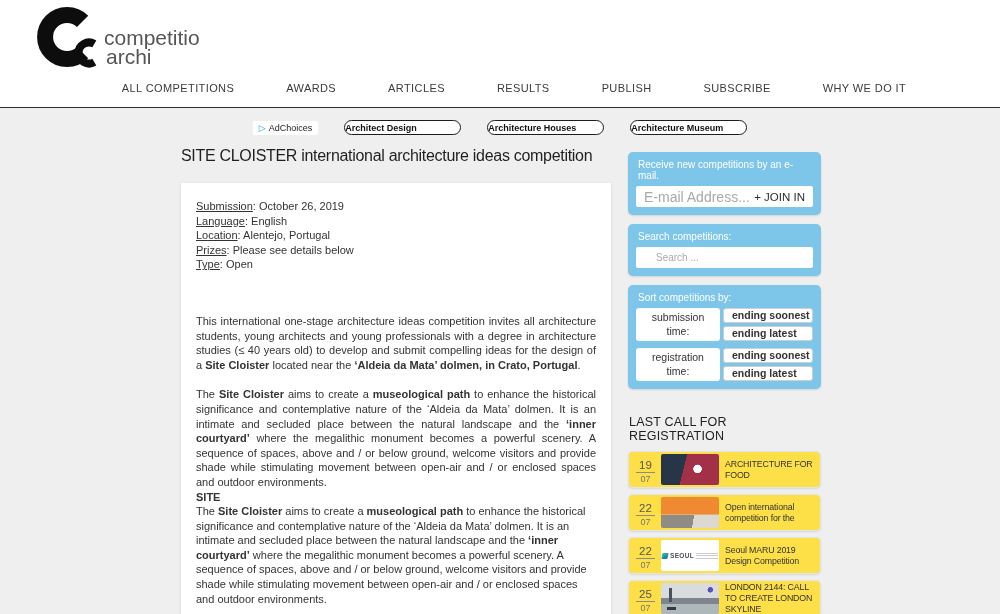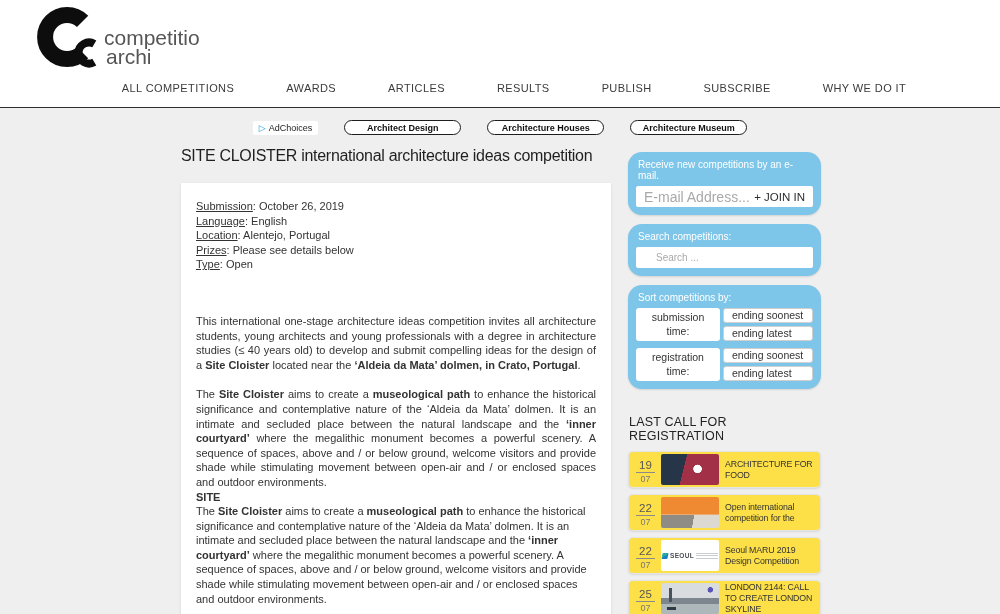--- a/index.html
+++ b/index.html
@@ -10,48 +10,48 @@
   
   .header { position:absolute; left:0; top:0; width:1000px; height:108px; background:#ffffff; border-bottom:1px solid #2e2e2e; }
   .logo { position:absolute; left:36px; top:6px; }
   .nav { position:absolute; left:0; top:82px; width:1000px; display:flex; justify-content:center; gap:24px; }
   .nav a { font-size:11px; color:#3b3b3b; text-decoration:none; letter-spacing:0.4px; cursor:pointer;margin-left:28px; }
 
   
   .ad-row { position:absolute; left:0; top:120px; width:1000px; display:flex; justify-content:center; align-items:center; gap:26px; }
   .adchoices { background:#ffffff; border-radius:2px; padding:2px 6px; font-size:9px; color:#222; display:flex; align-items:center; gap:3px; cursor:pointer; }
   .adchoices .tri { color:#1a9dd9; font-size:9px; }
-  .ad-pill { width:117px; background:#ffffff; border:1.5px solid #1d1d1d; border-radius:9px; text-align:center; font-size:9px; font-weight:bold; color:#111; padding:2px 0 1px; cursor:pointer; }
+  .ad-pill { width:117px; background:#ffffff; border:1.5px solid #1d1d1d; border-radius:9px; text-align:left; font-size:9px; font-weight:bold; color:#111; padding:2px 0 1px; cursor:pointer; }
 
   
   .article-title { position:absolute; left:181px; top:147px; font-size:16px; letter-spacing:-0.3px; color:#1f1f1f; font-weight:400; }
   .article-card { position:absolute; left:181px; top:183px; width:430px; height:452px; background:#ffffff; box-shadow:0 1px 3px rgba(0,0,0,0.10); padding:16px 15px; }
   .detail-row { font-size:11px; line-height:14.6px; color:#333; }
   .detail-row .u { text-decoration:underline; }
   .body-text { font-size:11px; line-height:14.6px; color:#333; }
   .p-just { text-align:justify; }
   .p1 { margin-top:42px; }
   .p2 { margin-top:15px; }
   .b { font-weight:bold;margin-top:38px; }
   .inline-h { font-weight:bold; }
 
   
   .sidebar { position:absolute; left:628px; top:152px; width:193px; }
-  .side-box { background:#7ec6e9; border-radius:14px; padding:7px 8px 8px; margin-bottom:9px; box-shadow:0 1px 2px rgba(0,0,0,0.12); }
+  .side-box { background:#7ec6e9; border-radius:5px; padding:7px 8px 8px; margin-bottom:9px; box-shadow:0 1px 2px rgba(0,0,0,0.12); }
   .side-box .box-heading { color:#ffffff; font-size:10px; margin:0 0 5px 2px; }
   .subscribe-row { background:#ffffff; border-radius:2px; height:21px; display:flex; align-items:center; }
   .subscribe-row input { flex:1; min-width:0; border:none; outline:none; font-size:14px; color:#333; padding-left:8px; font-family:"Liberation Sans", sans-serif; background:transparent; }
   .subscribe-row input::placeholder, .search-input::placeholder { color:#a9a9a9; }
   .join-btn { background:transparent; border:none; font-size:11.5px; color:#2e2e2e; padding:0 8px 0 4px; cursor:pointer; font-family:"Liberation Sans", sans-serif; white-space:nowrap; }
   .search-input { width:100%; height:21px; border:none; outline:none; border-radius:2px; font-size:10px; color:#333; padding-left:20px; font-family:"Liberation Sans", sans-serif; }
   .sort-group { display:flex; gap:3px; margin-top:4px; }
   .sort-group + .sort-group { margin-top:7px; }
   .sort-label { width:84px; background:#ffffff; border-radius:3px; text-align:center; font-size:10.5px; color:#333; line-height:14px; padding:2px 0; }
   .sort-opts { flex:1; display:flex; flex-direction:column; gap:3px; }
-  .sort-btn { background:#ffffff; border:1px solid #cfcfcf; border-radius:3px; font-size:10.5px; color:#333; text-align:left; padding:0 0 0 8px; height:15px; line-height:13px; cursor:pointer; font-family:"Liberation Sans", sans-serif; }
+  .sort-btn { background:#ffffff; border:1px solid #cfcfcf; border-radius:3px; font-size:10.5px; color:#333; text-align:left; padding:0 0 0 8px; height:15px; line-height:13px; cursor:pointer; font-family:"Liberation Sans", sans-serif;font-weight:bold; }
 
   .last-call-heading { margin:26px 0 8px 1px; font-size:12.5px; color:#222; letter-spacing:0.2px; }
   .lc-item { background:#fde047; border:1px solid #e4e4e4; border-radius:5px; box-shadow:0 1px 2px rgba(0,0,0,0.10); height:37px; margin-bottom:6px; display:flex; align-items:center; padding:2px 4px; cursor:pointer; }
   .lc-date { width:25px; text-align:center; flex:0 0 auto; }
   .lc-day { display:inline-block; font-size:11.5px; color:#555; border-bottom:1px solid #8a8a8a; padding:0 3px 1px; }
   .lc-month { font-size:9px; color:#777; margin-top:1px; }
   .lc-thumb { width:58px; height:31px; border-radius:2px; margin:0 6px 0 3px; flex:0 0 auto; overflow:hidden; position:relative; }
   .lc-title { font-size:8.8px; letter-spacing:-0.15px; line-height:11px; color:#333; overflow:hidden; }
 
   .t1 { background:

